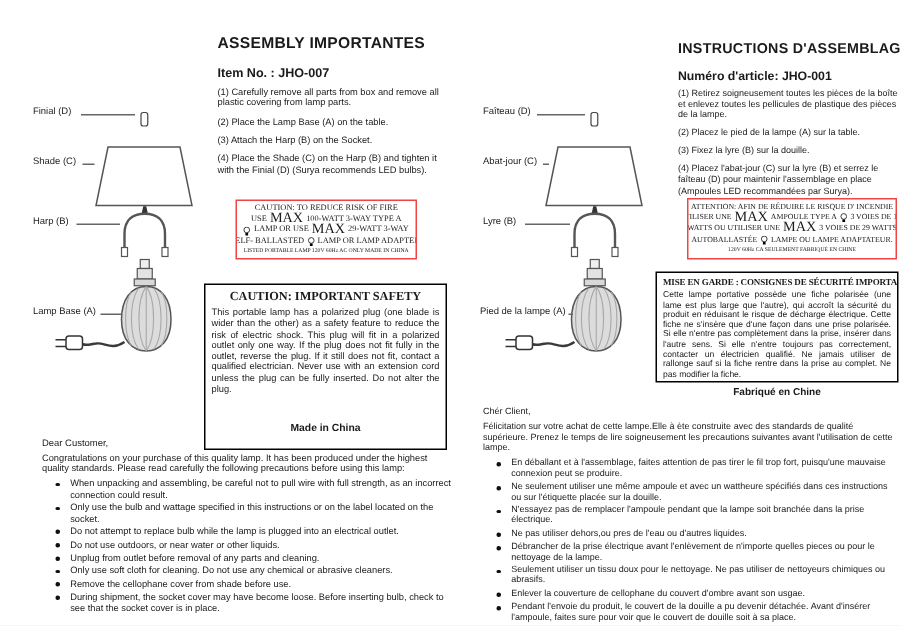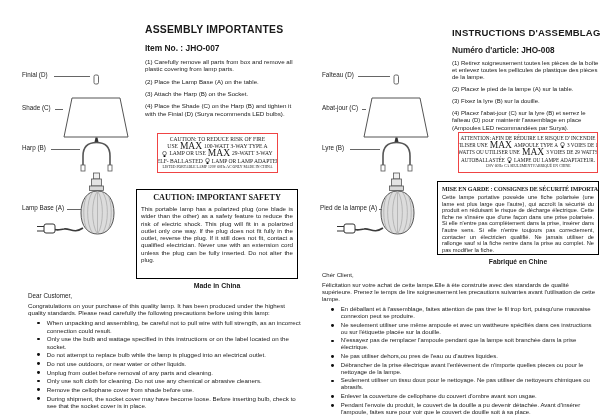--- a/index.html
+++ b/index.html
@@ -138,21 +138,21 @@
     <div class="wl-line">
       <span>SELF- BALLASTED</span>
       <svg class="bulb" width="5" height="7">
           <use href="#bulb"></use>
         </svg>
       <span>LAMP OR LAMP ADAPTER.</span>
     </div>
     <div class="wl-tiny">LISTED PORTABLE LAMP   120V 60Hz AC ONLY   MADE IN CHINA</div>
   </div>
 
-  <div class="safety-box en" style="left:136px;top:189px;width:162px;height:90px">
+  <div class="safety-box en" style="left:136px;top:189px;width:162px;height:111px">
     <div class="safety-title">CAUTION: IMPORTANT SAFETY</div>
     <div class="safety-body">This portable lamp has a polarized plug (one blade is wider than the other) as a safety feature to reduce the risk of electric shock. This plug will fit in a polarized outlet only one way. If the plug does not fit fully in the outlet, reverse the plug. If it still does not fit, contact a qualified electrician. Never use with an extension cord unless the plug can be fully inserted. Do not alter the plug.</div>
   </div>
   <div class="made-in" style="left:136px;top:282px;width:162px">Made in China</div>
 
   <div class="footer en" style="left:28px;top:292px;width:275px">
     <div class="salutation">Dear Customer,</div>
     <div class="intro">Congratulations on your purchase of this quality lamp. It has been produced under the highest quality standards. Please read carefully the following precautions before using this lamp:</div>
     <div class="bullets">
         <div class="brow">
@@ -196,21 +196,21 @@
   <div class="part-label" style="left:322px;top:71px">Faîteau (D)</div>
   <div class="leader" style="left:358px;top:76px;width:32px"></div>
   <div class="part-label" style="left:322px;top:104px">Abat-jour (C)</div>
   <div class="leader" style="left:362px;top:109px;width:4px"></div>
   <div class="part-label" style="left:322px;top:144px">Lyre (B)</div>
   <div class="leader" style="left:350px;top:149px;width:30px"></div>
   <div class="part-label" style="left:320px;top:204px">Pied de la lampe (A)</div>
   <div class="leader" style="left:379px;top:209px;width:3px"></div>
 
   <div class="col-title" style="left:452px;top:27px;font-size:9.5px">INSTRUCTIONS D'ASSEMBLAGE</div>
-  <div class="item-no" style="left:452px;top:46px;font-size:8.2px">Numéro d'article: JHO-008</div>
+  <div class="item-no" style="left:452px;top:46px;font-size:8.2px">Numéro d'article: JHO-001</div>
 
   <div class="steps fr" style="left:452px;top:60px;width:148px">
       <p class="step">(1) Retirez soigneusement toutes les pièces de la boîte et enlevez toutes les pellicules de plastique des pièces de la lampe.</p>
       <p class="step">(2) Placez le pied de la lampe (A) sur la table.</p>
       <p class="step">(3) Fixez la lyre (B) sur la douille.</p>
       <p class="step">(4) Placez l'abat-jour (C) sur la lyre (B) et serrez le faîteau (D) pour maintenir l'assemblage en place (Ampoules LED recommandées par Surya).</p>
     </div>
 
   <div class="warn-label" style="left:458px;top:132px;width:140px;height:41px">
     <div class="wl-line" style="font-size:5.2px">

